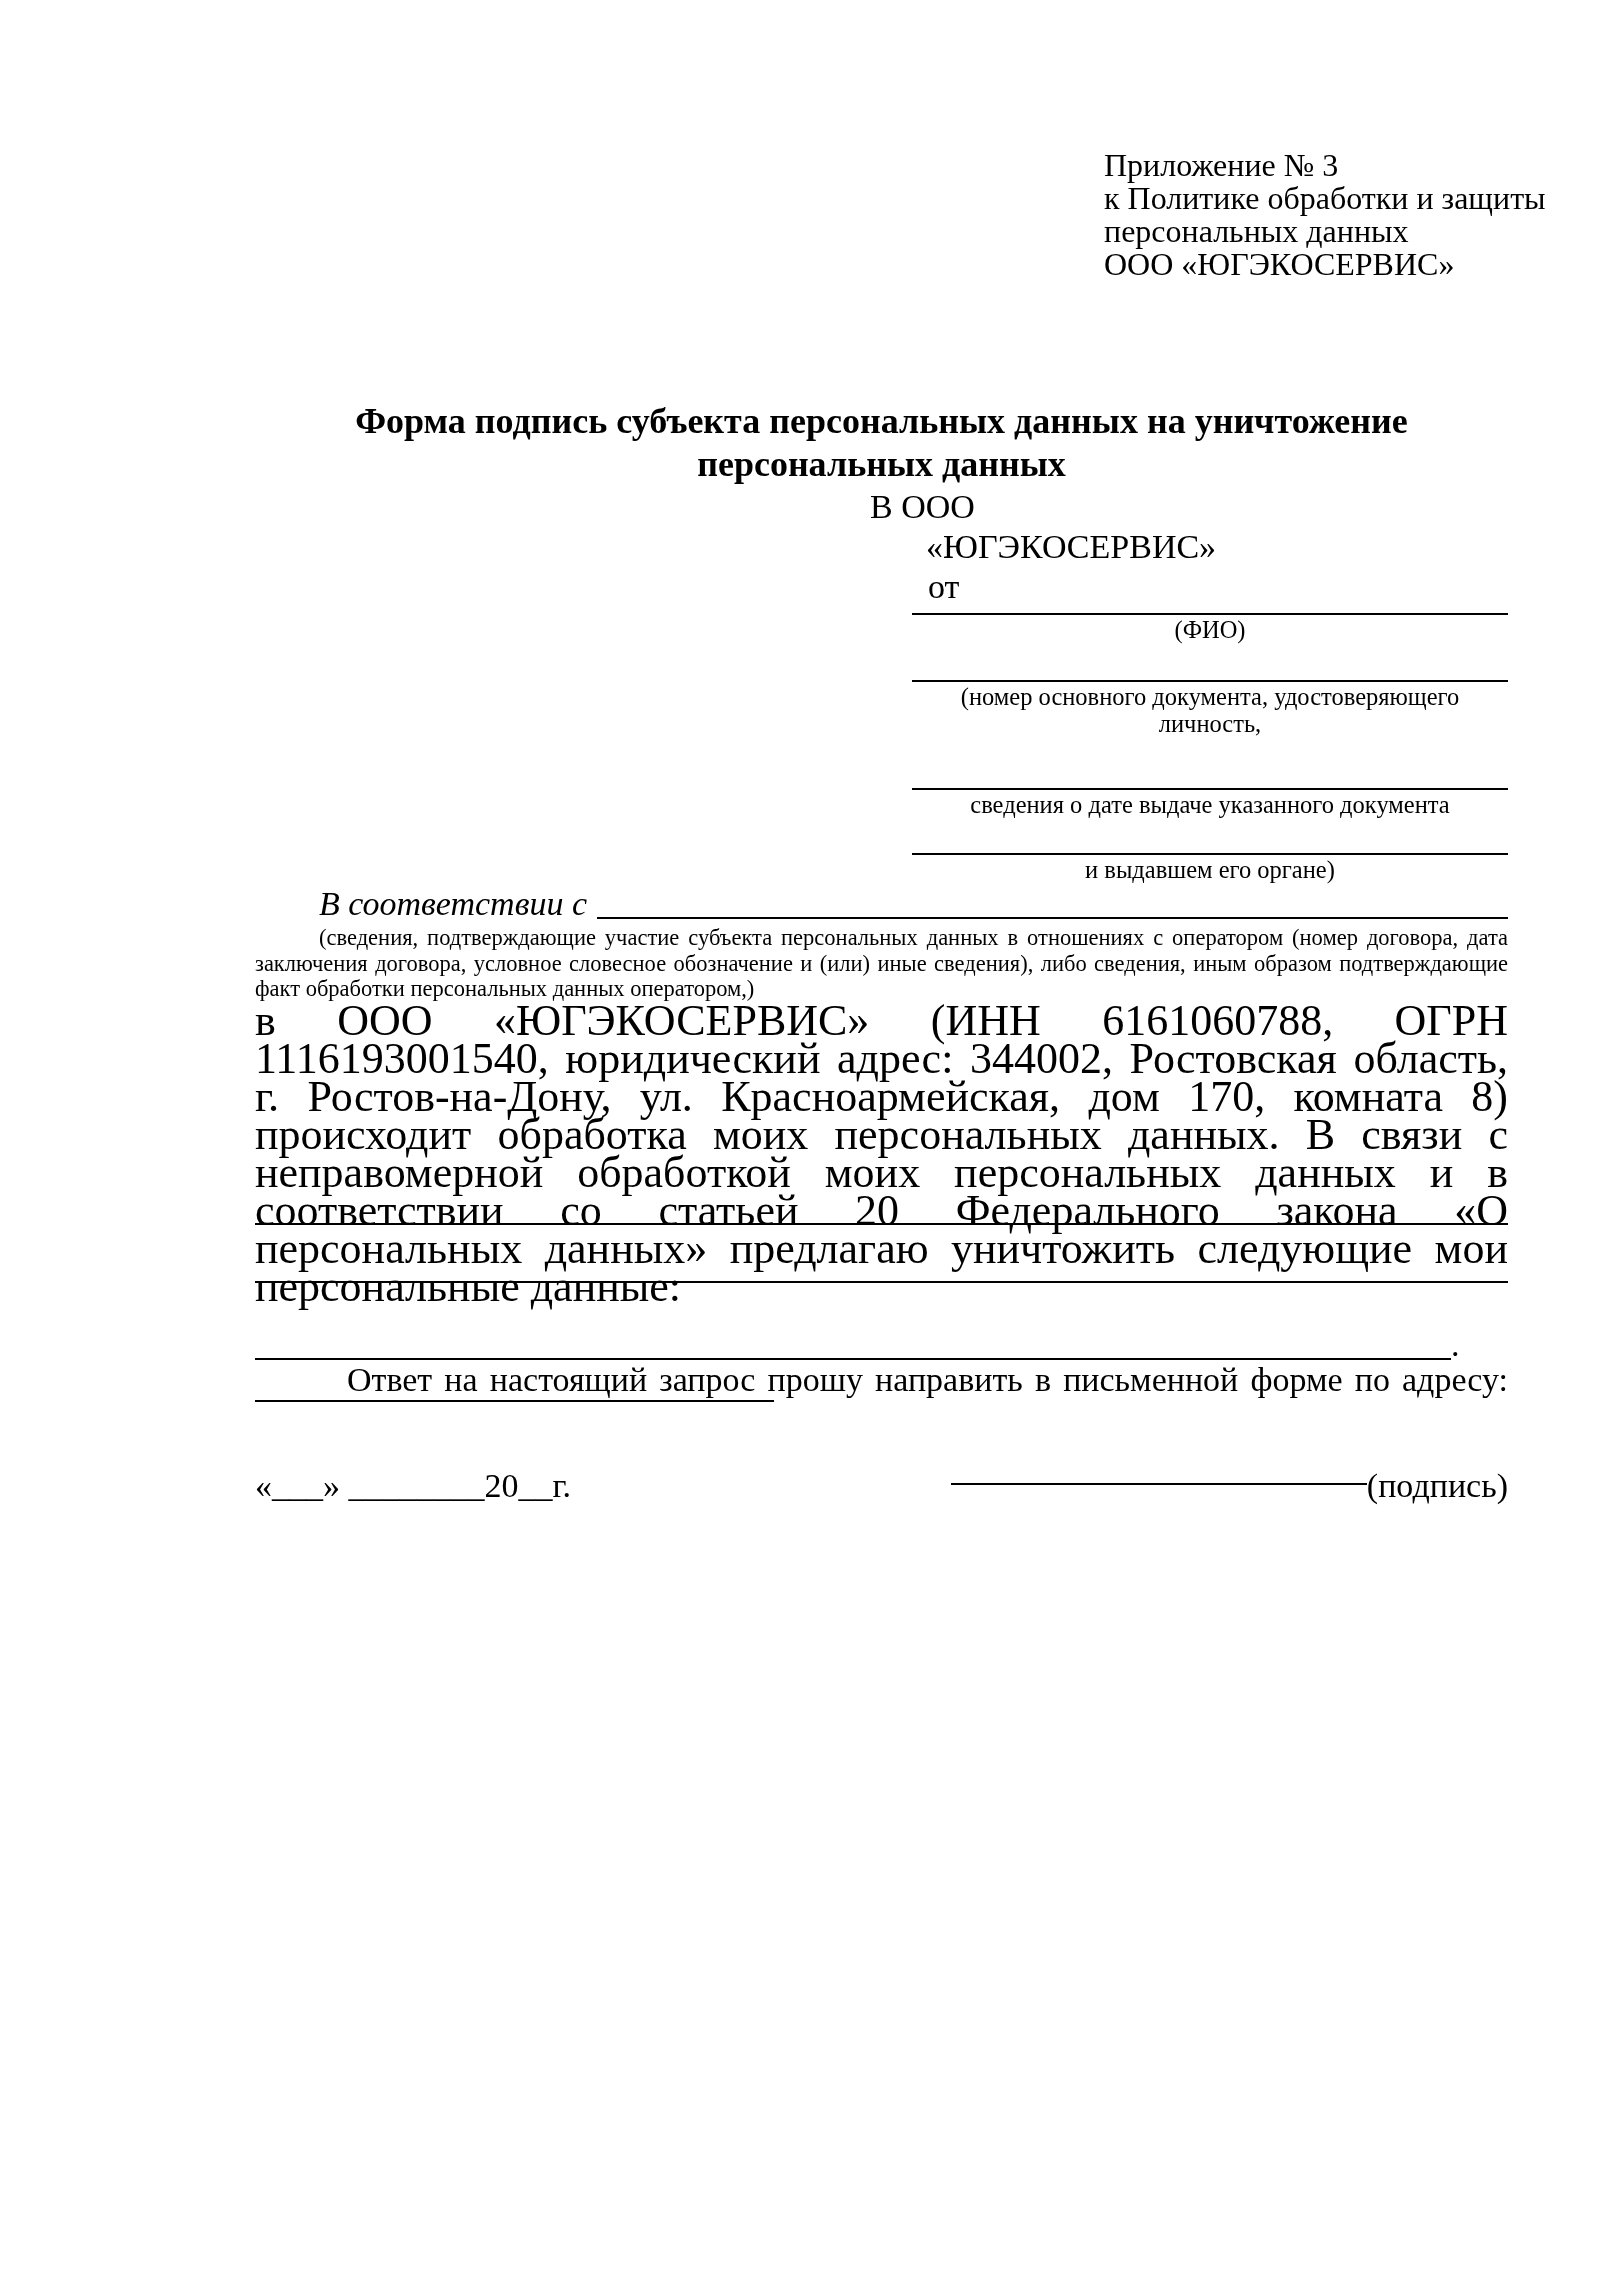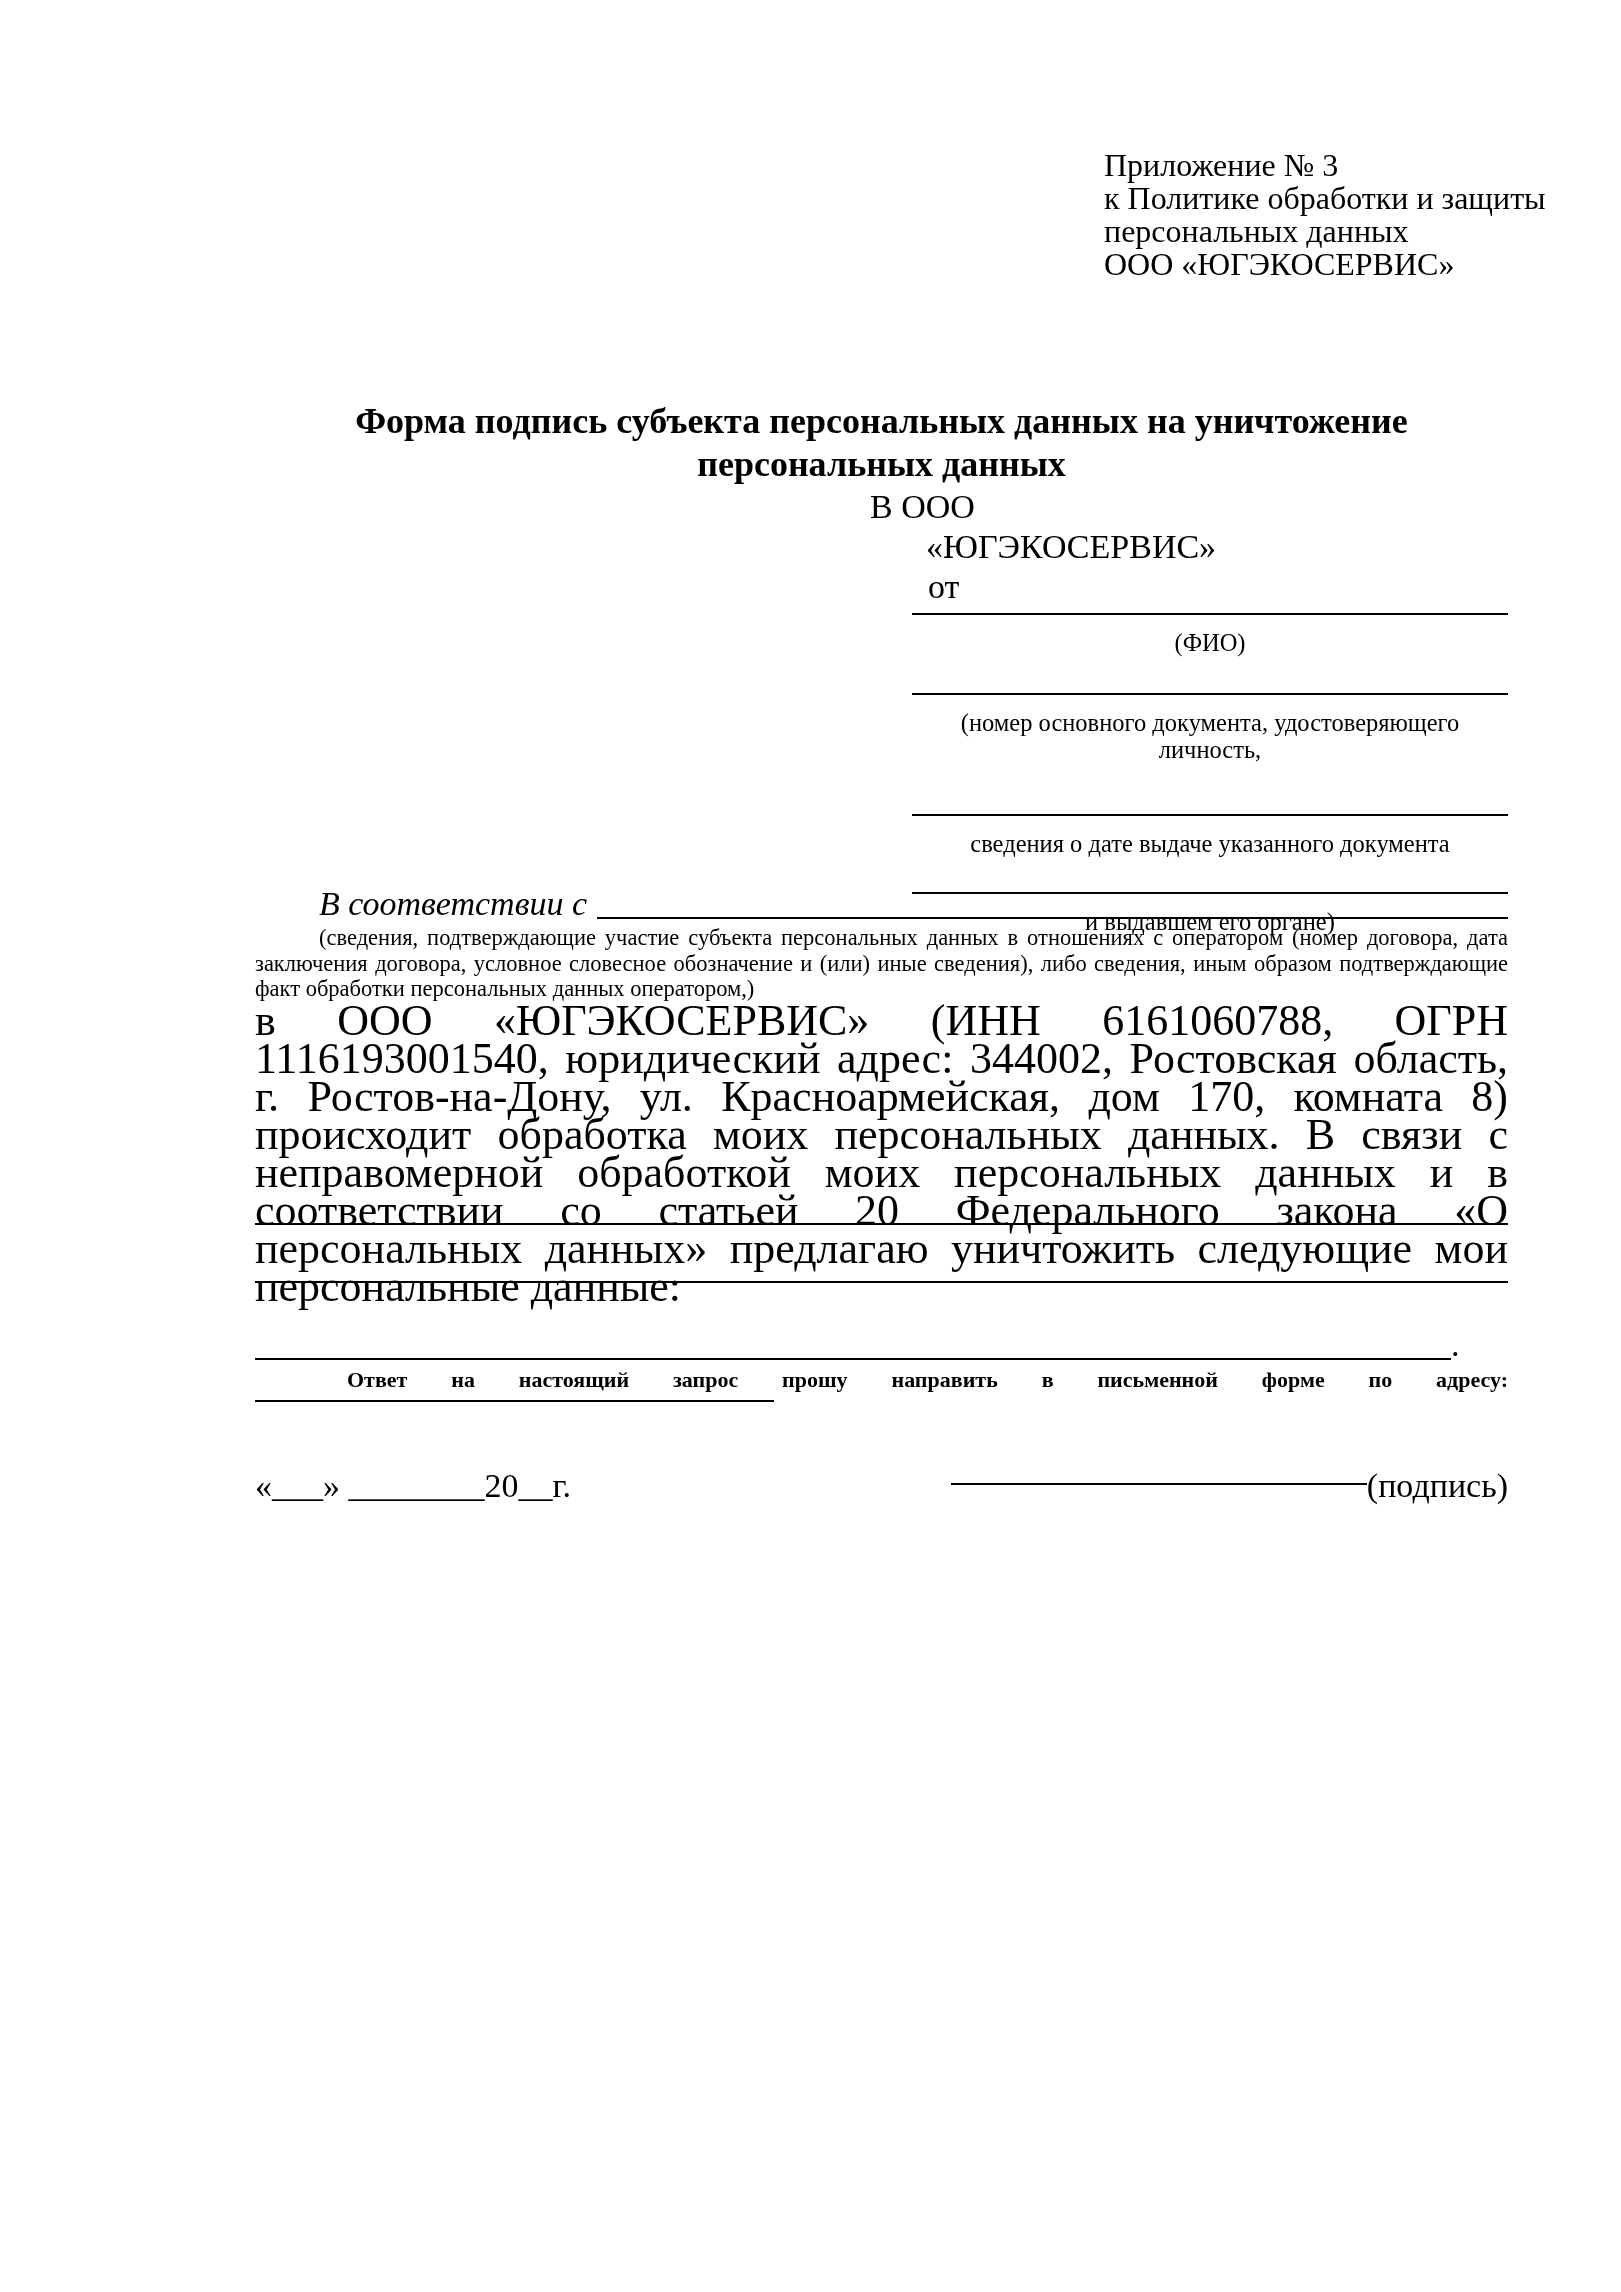--- a/index.html
+++ b/index.html
@@ -59,21 +59,21 @@
   }
   .blank {
     border-bottom: 2.9px solid #000;
   }
   .fields .b1 { height: 26.5px; }
   .fields .b2 { height: 37px; }
   .fields .b3 { height: 50px; }
   .fields .b4 { height: 35px; }
   .fields .caption {
     text-align: center;
-    padding-top: 14px;
+    padding-top: 1px;
   }
   
   .accordance {
     position: absolute;
     left: 233px;
     top: 884px;
     width: 1253px;
     font-size: 34px;
     line-height: 40px;
     display: flex;
@@ -144,26 +144,25 @@
     line-height: 40px;
     display: flex;
   }
   .period-line .rule { width: 1196px; margin-bottom: 4.9px; }
   
   .response1 {
     position: absolute;
     left: 233px;
     top: 1360px;
     width: 1253px;
-    font-size: 22px;
+    font-size: 34px;
     line-height: 40px;
     text-align: justify;
     text-align-last: justify;
     text-indent: 92px;
-    font-weight: bold;
   }
   
   .response2 {
     position: absolute;
     left: 233px;
     top: 1400px;
     width: 1253px;
     font-size: 34px;
     line-height: 40px;
     display: flex;

